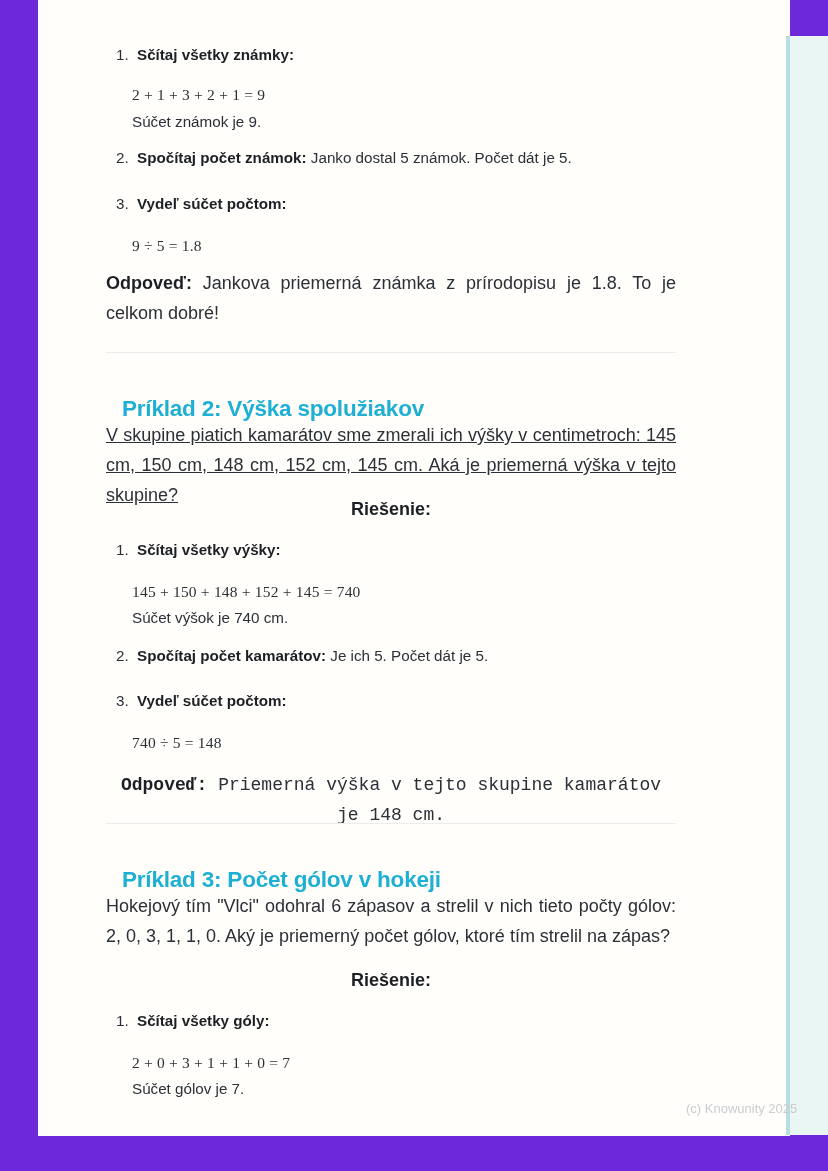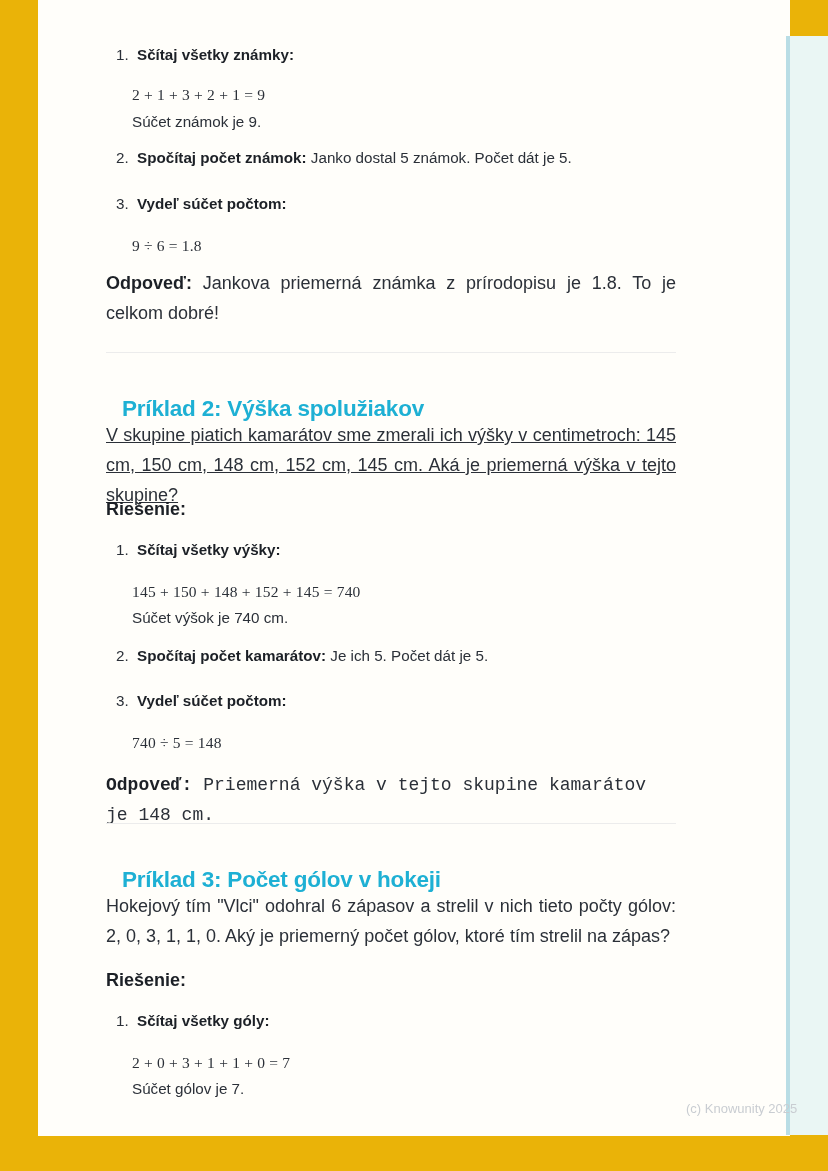--- a/index.html
+++ b/index.html
@@ -13,21 +13,21 @@
     background: #ffffff;
     font-family: "Liberation Sans", sans-serif;
     overflow: hidden;
   }
 
   
   #page-root {
     position: relative;
     width: 828px;
     height: 1171px;
-    background: #eab308;
+    background: #6d28d9;
   }
 
   .page-sheet {
     position: absolute;
     left: 38px;
     top: 0px;
     width: 752px;
     height: 1136px;
     background: #fffefa;
     box-sizing: border-box;
@@ -61,21 +61,21 @@
   }
 
   .para {
     font-size: 18px;
     line-height: 30px;
     color: #2b3038;
     text-align: justify;
     margin: 0;
   }
   .para.left {
-    text-align: left;
+    text-align: center;
   }
   .para b, .para strong {
     font-weight: bold;
     color: #1c2026;
   }
 
   
   ol.steps {
     margin: 0;
     padding: 0 0 0 27px;
@@ -175,21 +175,21 @@
         </li>
       </ol>
 
       <ol class="steps blk" style="top:189px; left:0; width:570px;" start="3">
         <li>
           <span class="lead">Vydeľ súčet počtom:</span>
         </li>
       </ol>
 
       <div class="blk math-wrap" style="top:233px; left:26px;">
-        <span class="math">9 ÷ 6 = 1.8</span>
+        <span class="math">9 ÷ 5 = 1.8</span>
       </div>
 
       <p class="para blk" style="top:268px; left:0; width:570px;">
         <b>Odpoveď:</b><span> Jankova priemerná známka z prírodopisu je 1.8. To je celkom dobré!</span>
       </p>
 
       <hr class="rule blk" style="top:352px; left:0;">
 
       <h2 class="ex-title blk" style="top:379px; left:0;">Príklad 2: Výška spolužiakov</h2>
 

